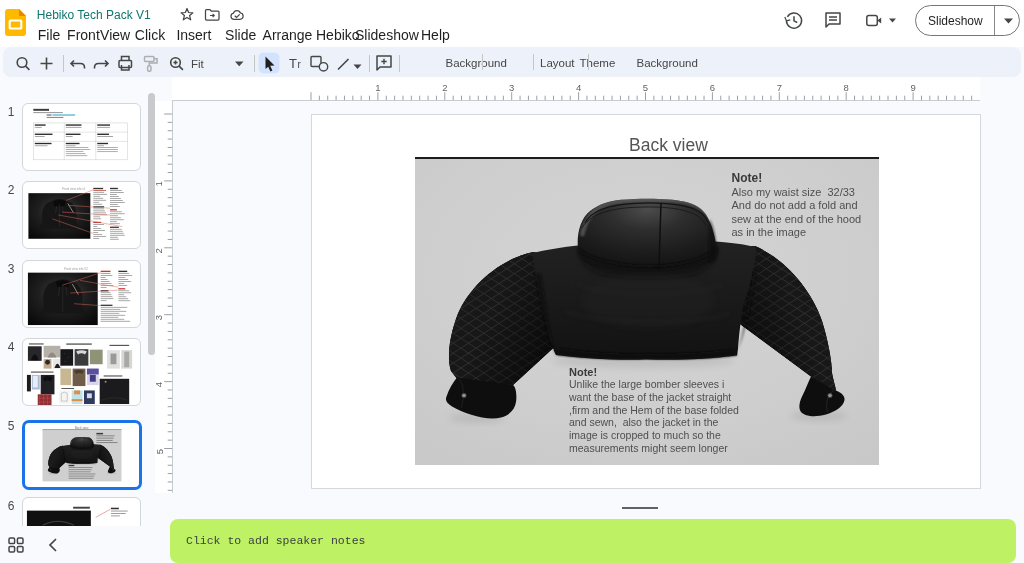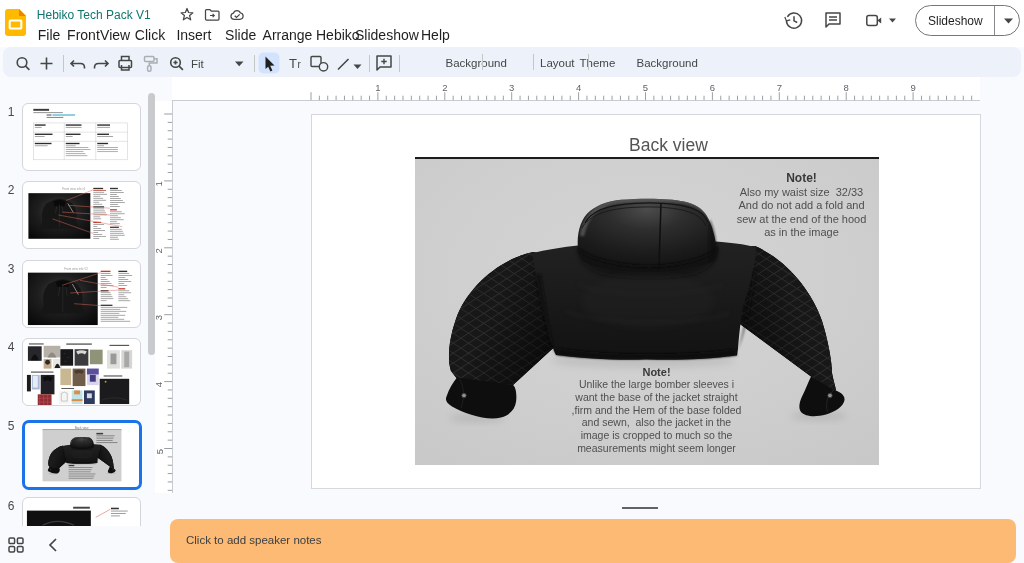--- a/index.html
+++ b/index.html
@@ -10,25 +10,25 @@
   #title { left:36.8px; top:7.5px; font-size:12px; color:#0f766e; }
   .menu { top:26.5px; height:14px; font-size:14px; color:#1f1f1f; }
   #toolbar { left:3px; top:47px; width:1018px; height:30px; background:#edf2fa; border-radius:8px; }
   .tbtxt { font-size:11.5px; color:#444746; top:57px;margin-left:36px; }
   .tdiv { width:1px; height:16px; background:#c4c7c5; top:54px; }
   #hruler { left:172px; top:77px; width:808px; height:24px; background:#fff; border-bottom:1px solid #c9ccd1; }
   #vruler { left:155px; top:101px; width:18px; height:392px; background:#fff; border-right:1px solid #c9ccd1; }
   #page { left:311px; top:114px; width:670px; height:375px; background:#fff; border:1px solid #d5d8dc; }
   #stitle { left:317px; top:20px; font-size:17.5px; color:#555; }
   #blackline { left:103px; top:41.5px; width:464px; height:2px; background:#1c1c1c; }
-  #notesbar { left:170px; top:519px; width:846px; height:44px; background:#fdba74; border-radius:8px; }
+  #notesbar { left:170px; top:519px; width:846px; height:44px; background:#bef264; border-radius:8px;font-family:Liberation Mono, monospace; }
   #notestxt { left:16px; top:15px; font-size:11.5px; color:#3c4043; }
   #handle { left:622px; top:507px; width:36px; height:2px; background:#5f6368; }
   .fsnum { font-size:12px; color:#47494d; width:14px; text-align:center; }
-  .note { font-size:11px; color:#4f4f4f; line-height:13.5px;text-align:center; }
+  .note { font-size:11px; color:#4f4f4f; line-height:13.5px; }
   .thumb { background:#fff; overflow:hidden; }
 </style>
 </head>
 <body>
 <div id="topbar" class="abs"></div>
 <div id="toolbar" class="abs"></div>
 <div id="hruler" class="abs"></div>
 <div id="vruler" class="abs"></div>
 
 <svg class="abs" style="left:5px;top:9px" width="21" height="27" viewBox="0 0 21 27">

